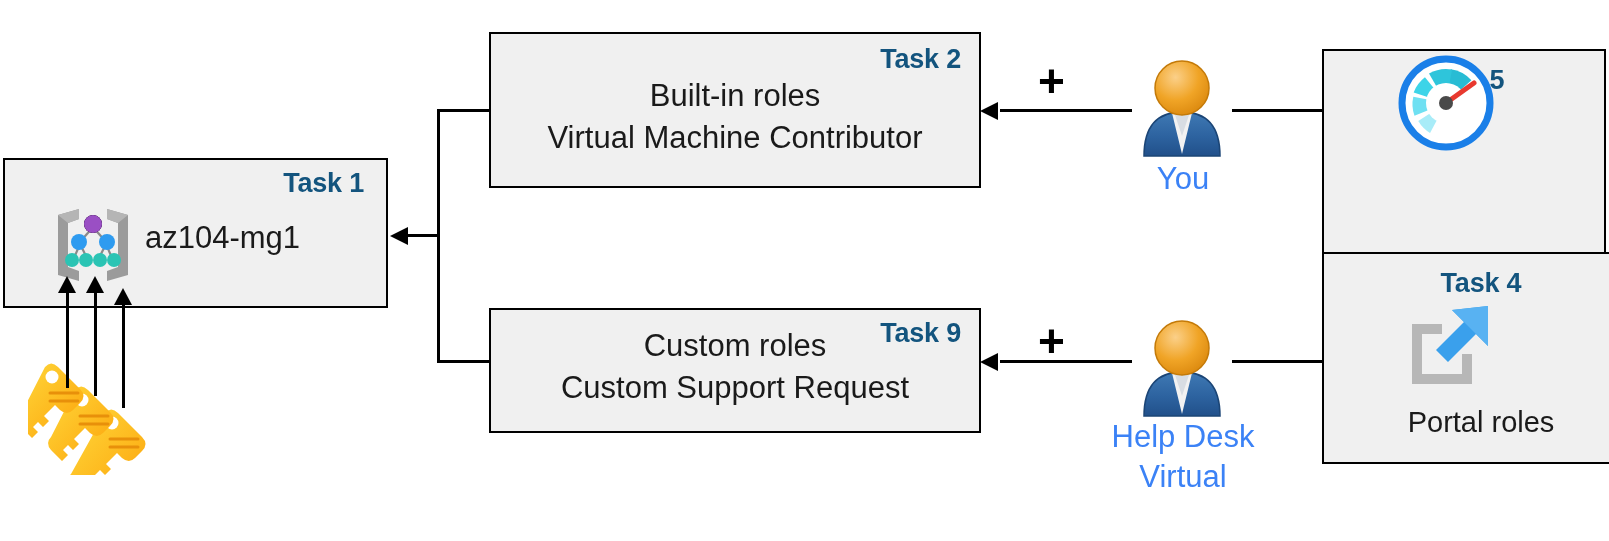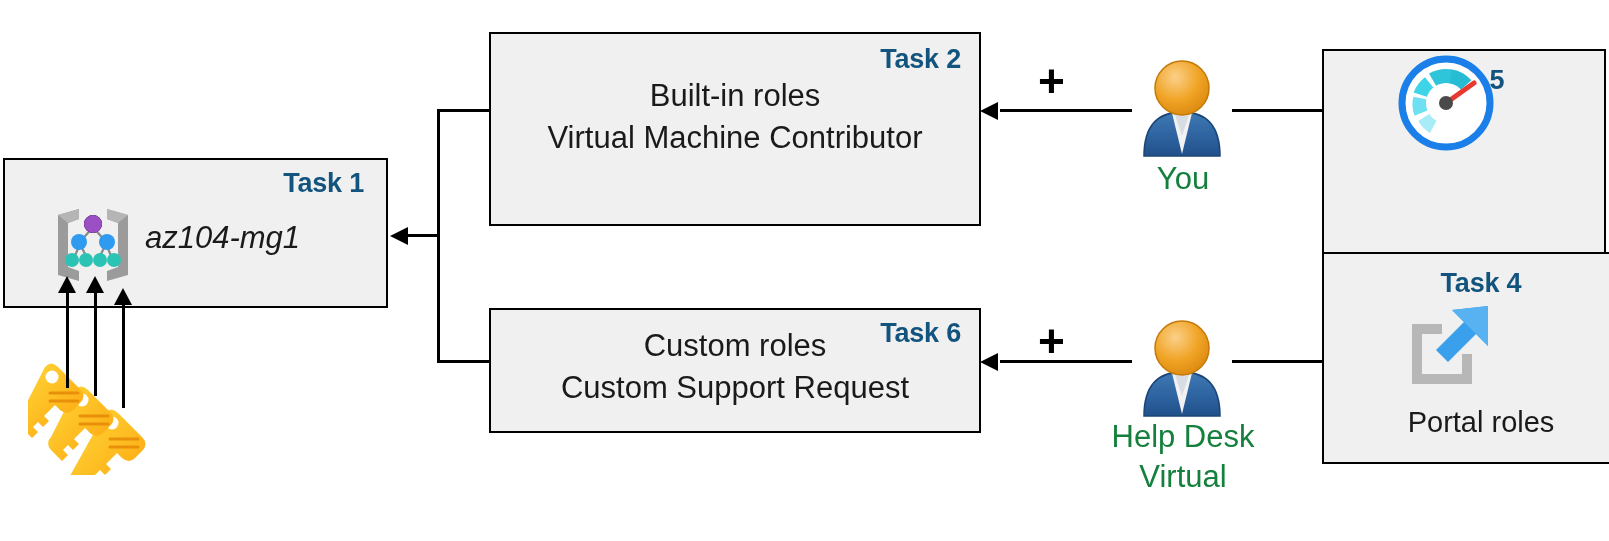--- a/index.html
+++ b/index.html
@@ -35,21 +35,20 @@
     white-space: nowrap;
   }
   .box-text {
     position: absolute;
     color: #1a1a1a;
     font-size: 31px;
     font-weight: 400;
     white-space: nowrap;
     text-align: center;
     line-height: 1.32;
-    font-style: italic;
   }
   .small-box-text {
     position: absolute;
     color: #1a1a1a;
     font-size: 29px;
     font-weight: 400;
     white-space: nowrap;
     text-align: center;
     width: 100%;
     left: 0;
@@ -95,21 +94,21 @@
     font-family: "Liberation Sans", sans-serif;
   }
 
   
   .person {
     position: absolute;
   }
   .person-caption {
     position: absolute;
     text-align: center;
-    color: #15803d;
+    color: #3b82f6;
     font-size: 31px;
     line-height: 1.25;
     white-space: nowrap;
   }
 
   .icon-wrap { position: absolute; }
 </style>
 </head>
 <body>
 
@@ -182,28 +181,28 @@
 
   <div class="v-line" style="left:66px; top:288px; height:100px;"></div>
   <div class="arrow-up" style="left:58px; top:276px;"></div>
 
   <div class="v-line" style="left:94px; top:288px; height:108px;"></div>
   <div class="arrow-up" style="left:86px; top:276px;"></div>
 
   <div class="v-line" style="left:122px; top:300px; height:108px;"></div>
   <div class="arrow-up" style="left:114px; top:288px;"></div>
 
-  <div class="task-box" style="left:489px; top:32px; width:492px; height:194px;">
+  <div class="task-box" style="left:489px; top:32px; width:492px; height:156px;">
     <span class="task-label" style="right:18px; top:10px;">Task 2</span>
     <span class="small-box-text" style="top:44px; font-size:31px;">Built-in roles</span>
     <span class="small-box-text" style="top:86px; font-size:31px;">Virtual Machine Contributor</span>
   </div>
 
   <div class="task-box" style="left:489px; top:308px; width:492px; height:125px;">
-    <span class="task-label" style="right:18px; top:8px;">Task 6</span>
+    <span class="task-label" style="right:18px; top:8px;">Task 9</span>
     <span class="small-box-text" style="top:18px; font-size:31px;">Custom roles</span>
     <span class="small-box-text" style="top:60px; font-size:31px;">Custom Support Request</span>
   </div>
 
   <div class="h-line" style="left:437px; top:109px; width:54px;"></div>
   <div class="h-line" style="left:437px; top:360px; width:54px;"></div>
   <div class="v-line" style="left:437px; top:109px; height:254px;"></div>
   <div class="h-line" style="left:408px; top:234px; width:32px;"></div>
   <div class="arrow-left" style="left:390px; top:227px;"></div>
 

